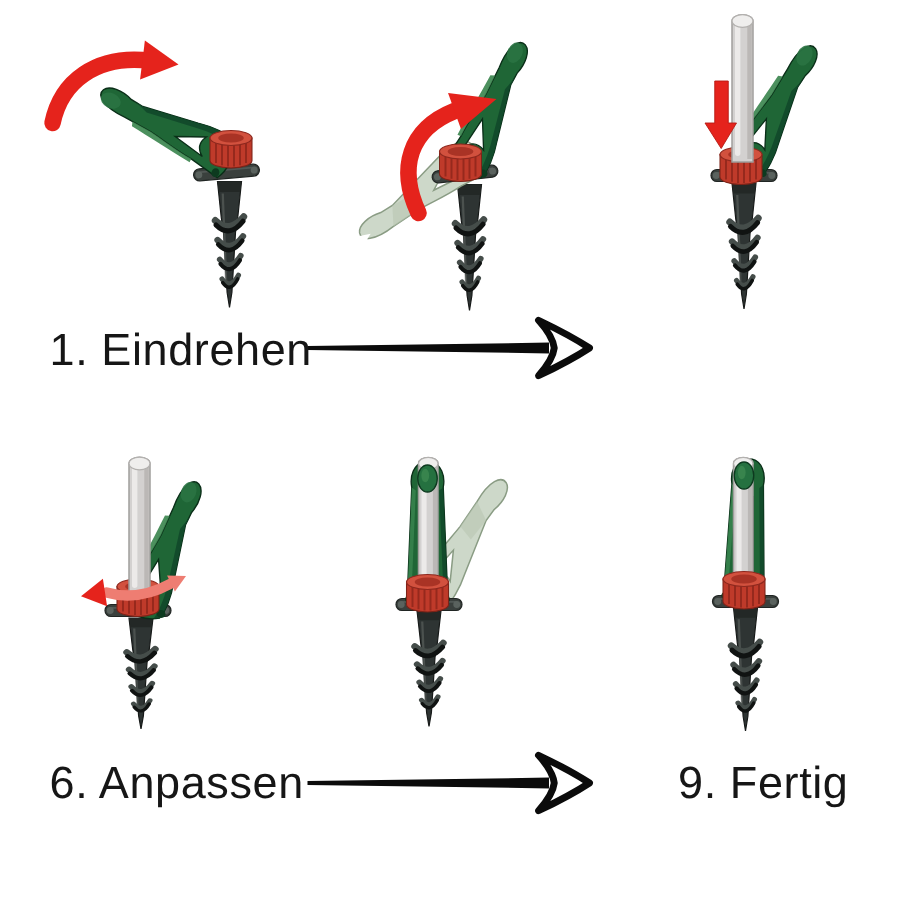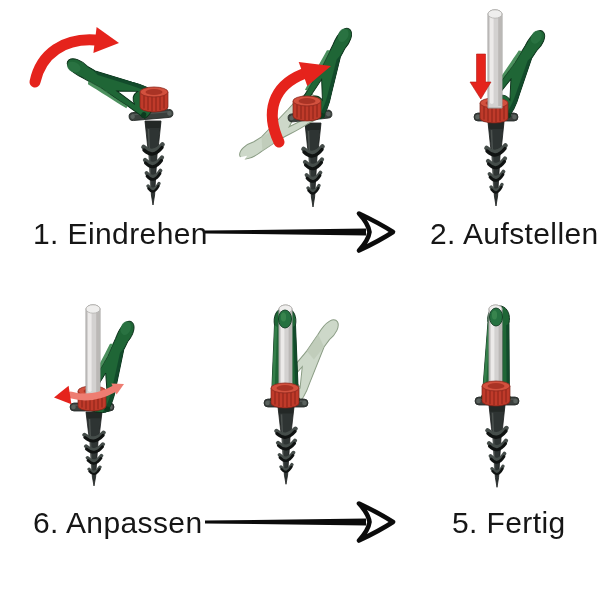--- a/index.html
+++ b/index.html
@@ -272,17 +272,16 @@
   </div>
 
   <div class="fig" style="left:200px; top:500px;">
     <svg width="200" height="44" viewBox="0 0 200 44">
       <path d="M5,20.6 L166,18.4 L166,25.6 L5,23.4 Z" fill="#0b0b0b"></path>
       <path d="M159,3.5 Q180,13.5 193,22 Q180,30.5 159,40.5 Q168.5,30 169.5,22 Q168.5,14 159,3.5 Z" fill="#ffffff" stroke="#0b0b0b" stroke-width="4.6" stroke-linejoin="round"></path>
     </svg>
   </div>
 
   <span class="step-label" style="left:33px;  top:217px;">1. Eindrehen</span>
-  <span class="step-label" style="left:430px; top:217px;">2. Aufstellen</span>
   <span class="step-label" style="left:33px;  top:506px;">6. Anpassen</span>
-  <span class="step-label" style="left:452px; top:506px;">5. Fertig</span>
+  <span class="step-label" style="left:452px; top:506px;">9. Fertig</span>
 
 </div>
 
 </body></html>

